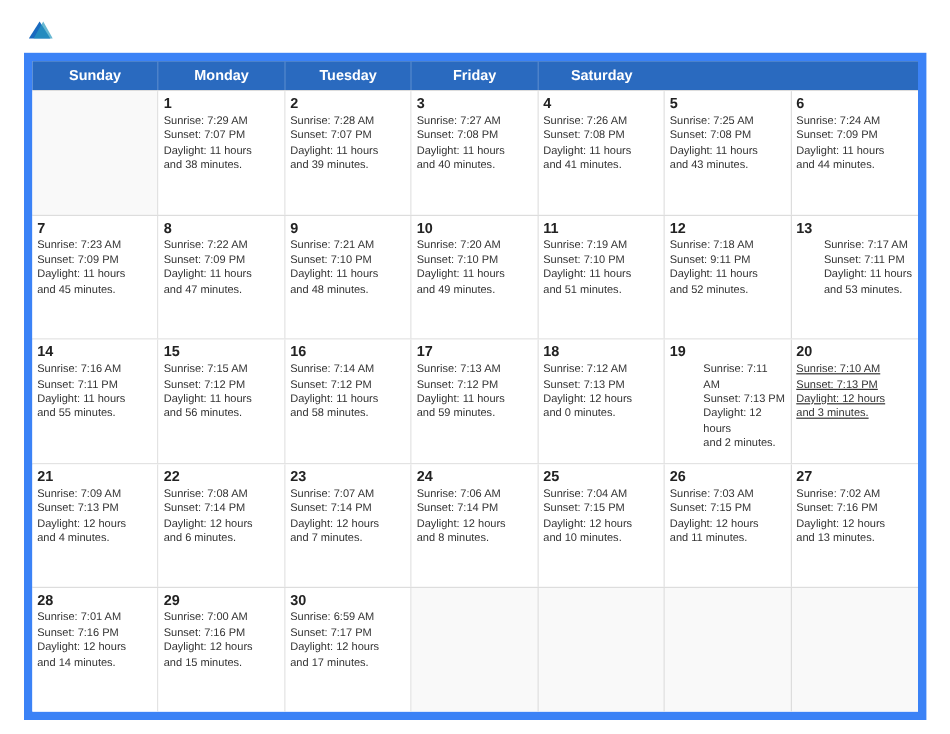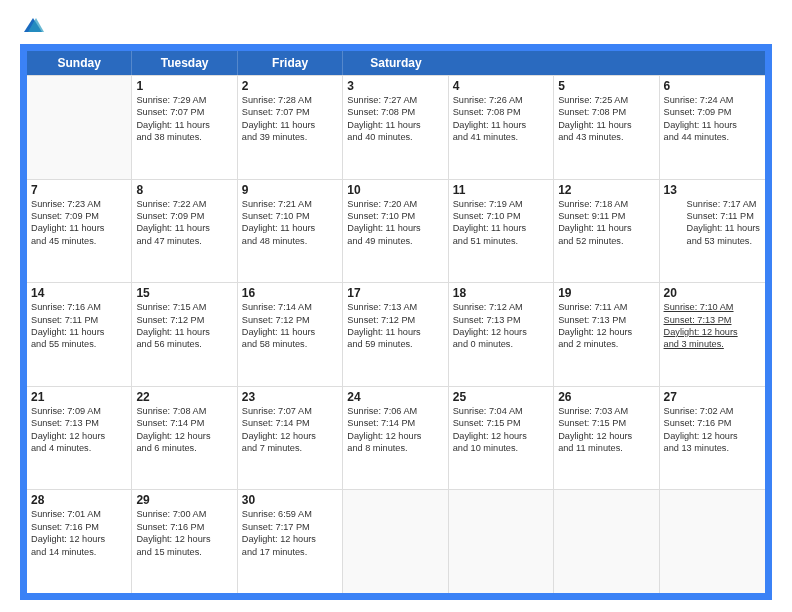--- a/index.html
+++ b/index.html
@@ -127,20 +127,21 @@
     </div>
     <div class="title-block">
       <div class="month-title"></div>
       <div class="subtitle"></div>
     </div>
   </div>
 
   <div class="calendar">
     <div class="cal-header">
     <div class="cal-header-cell">Sunday</div>
+        <div class="cal-header-cell">Monday</div>
         <div class="cal-header-cell">Tuesday</div>
         <div class="cal-header-cell">Friday</div>
         <div class="cal-header-cell">Saturday</div>
       </div>
     <div class="cal-body">
     <div class="cal-row">
           <div class="cal-cell empty"></div>
           <div class="cal-cell">
             <div class="day-num">1</div>
             <div class="day-info" style="white-space: pre-line;">Sunrise: 7:29 AM
@@ -266,21 +267,21 @@
           </div>
           <div class="cal-cell">
             <div class="day-num">18</div>
             <div class="day-info" style="white-space: pre-line;">Sunrise: 7:12 AM
 Sunset: 7:13 PM
 Daylight: 12 hours
 and 0 minutes.</div>
           </div>
           <div class="cal-cell">
             <div class="day-num">19</div>
-            <div class="day-info" style="white-space: pre-line;">Sunrise: 7:11 AM
+            <div class="day-info" style="white-space: pre-line; margin-left: 28px;">Sunrise: 7:11 AM
 Sunset: 7:13 PM
 Daylight: 12 hours
 and 2 minutes.</div>
           </div>
           <div class="cal-cell">
             <div class="day-num">20</div>
             <div class="day-info" style="white-space: pre-line; text-decoration: underline;">Sunrise: 7:10 AM
 Sunset: 7:13 PM
 Daylight: 12 hours
 and 3 minutes.</div>

